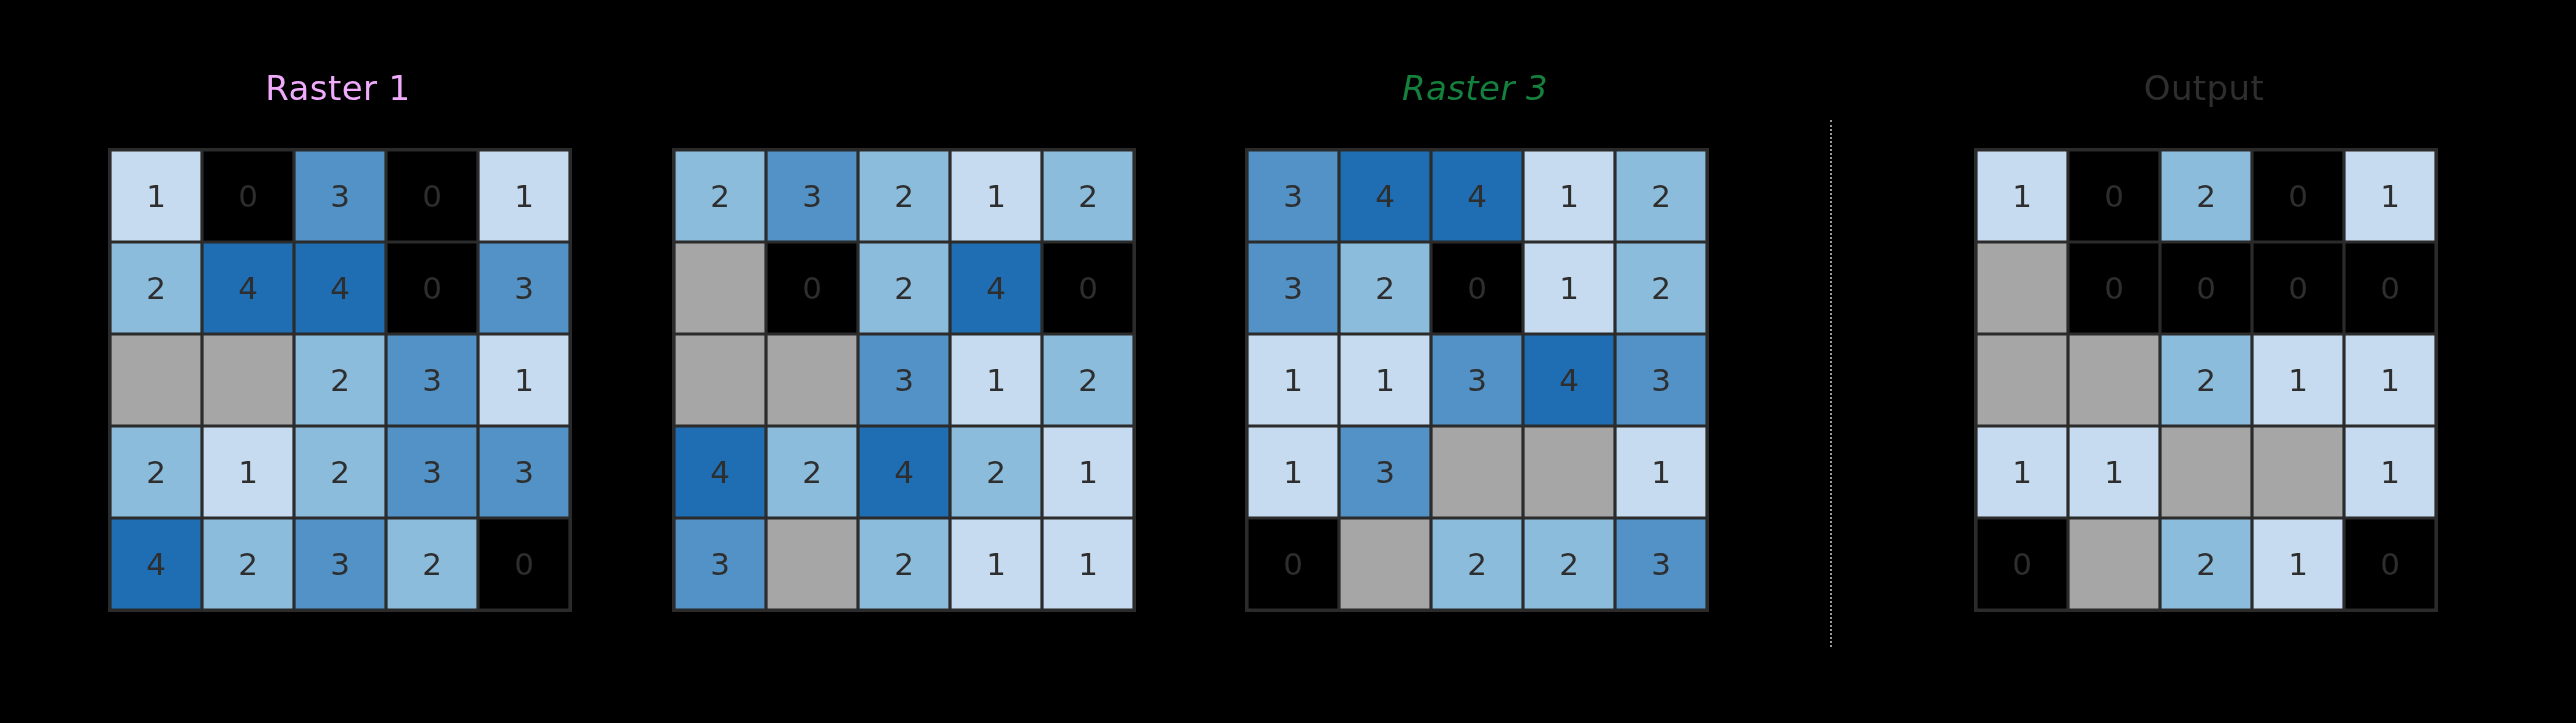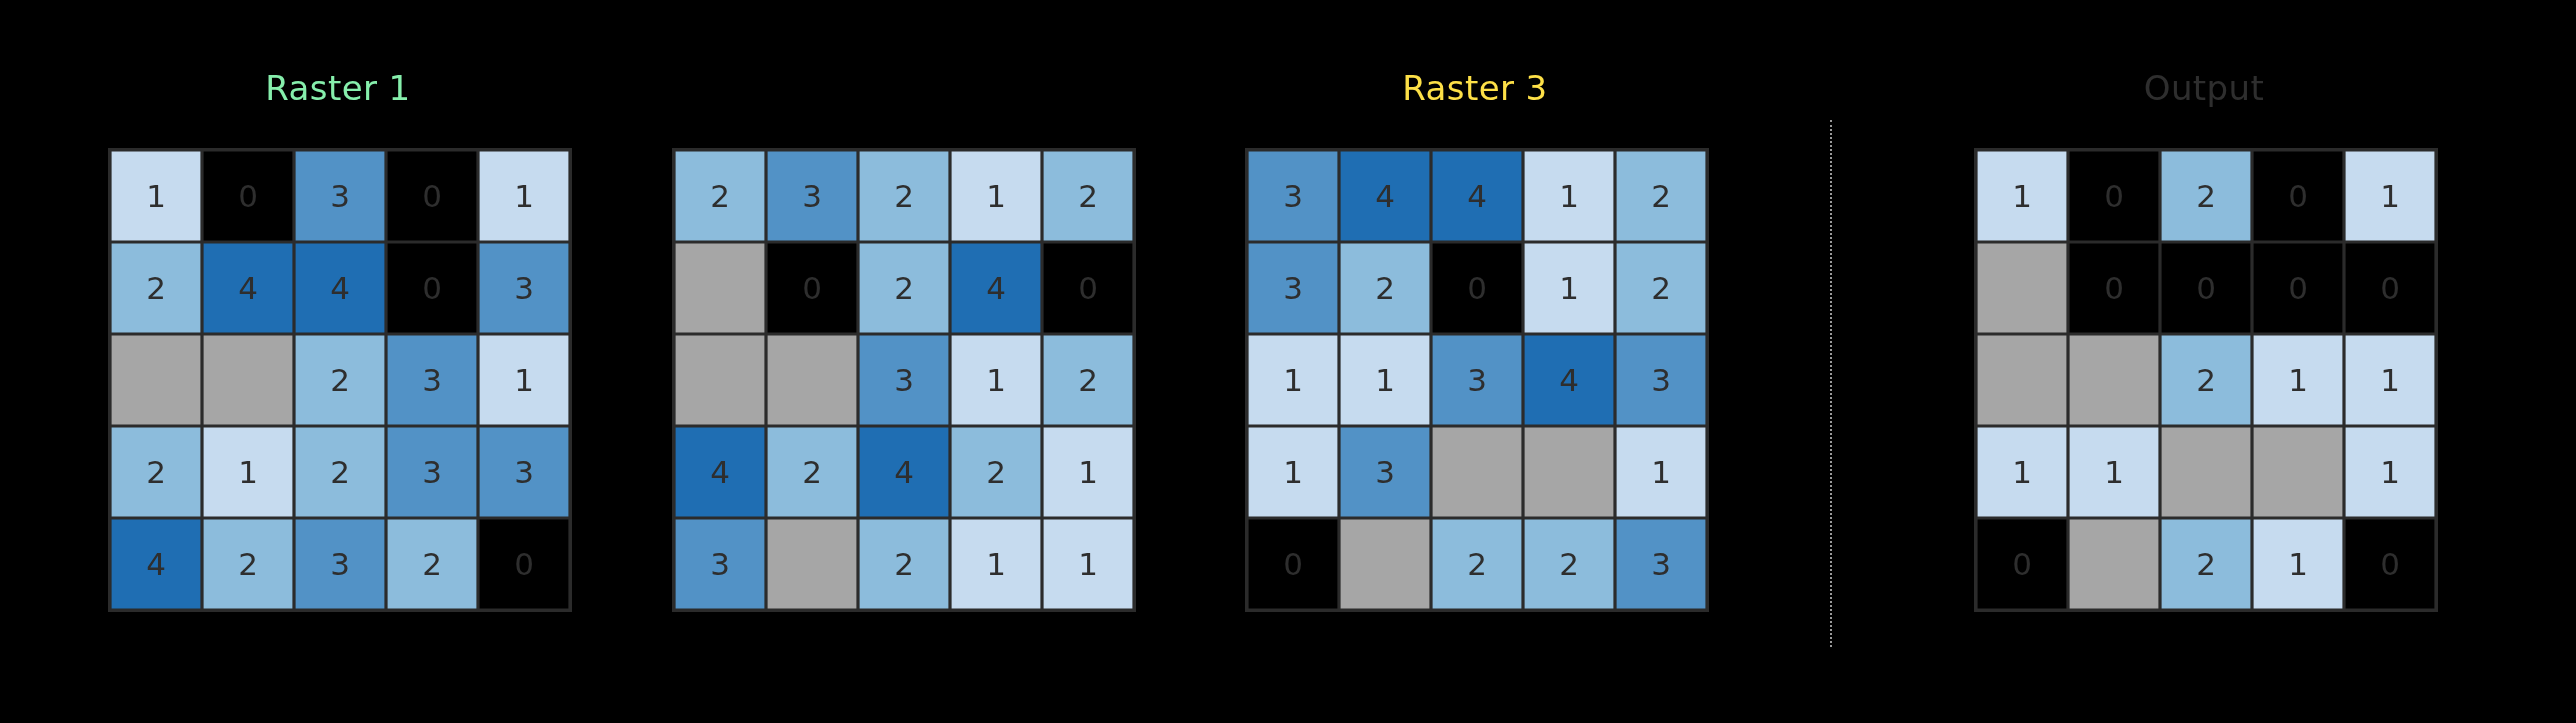--- a/index.html
+++ b/index.html
@@ -76,21 +76,21 @@
     width: 0;
     height: 527px;
     border-left: 2.2px dotted #9a9a9a;
   }
 </style>
 </head>
 <body style="background: rgb(0, 0, 0);">
 
 <div id="stage">
     <div class="panel" style="left: 108px; width: 460px;">
-      <div class="panel-title" style="color: #86efac;">Raster 1</div>
+      <div class="panel-title" style="color: #f0abfc;">Raster 1</div>
       <div class="grid">
         <div class="cell v1">
           <span class="cell-label">1</span>
         </div>
         <div class="cell v0">
           <span class="cell-label">0</span>
         </div>
         <div class="cell v3">
           <span class="cell-label">3</span>
         </div>
@@ -223,21 +223,21 @@
         </div>
         <div class="cell v1">
           <span class="cell-label">1</span>
         </div>
         <div class="cell v1">
           <span class="cell-label">1</span>
         </div>
       </div>
     </div>
     <div class="panel" style="left: 1245px; width: 460px;">
-      <div class="panel-title" style="color: #fde047;">Raster 3</div>
+      <div class="panel-title" style="color: #15803d; font-style: italic;">Raster 3</div>
       <div class="grid">
         <div class="cell v3">
           <span class="cell-label">3</span>
         </div>
         <div class="cell v4">
           <span class="cell-label">4</span>
         </div>
         <div class="cell v4">
           <span class="cell-label">4</span>
         </div>

